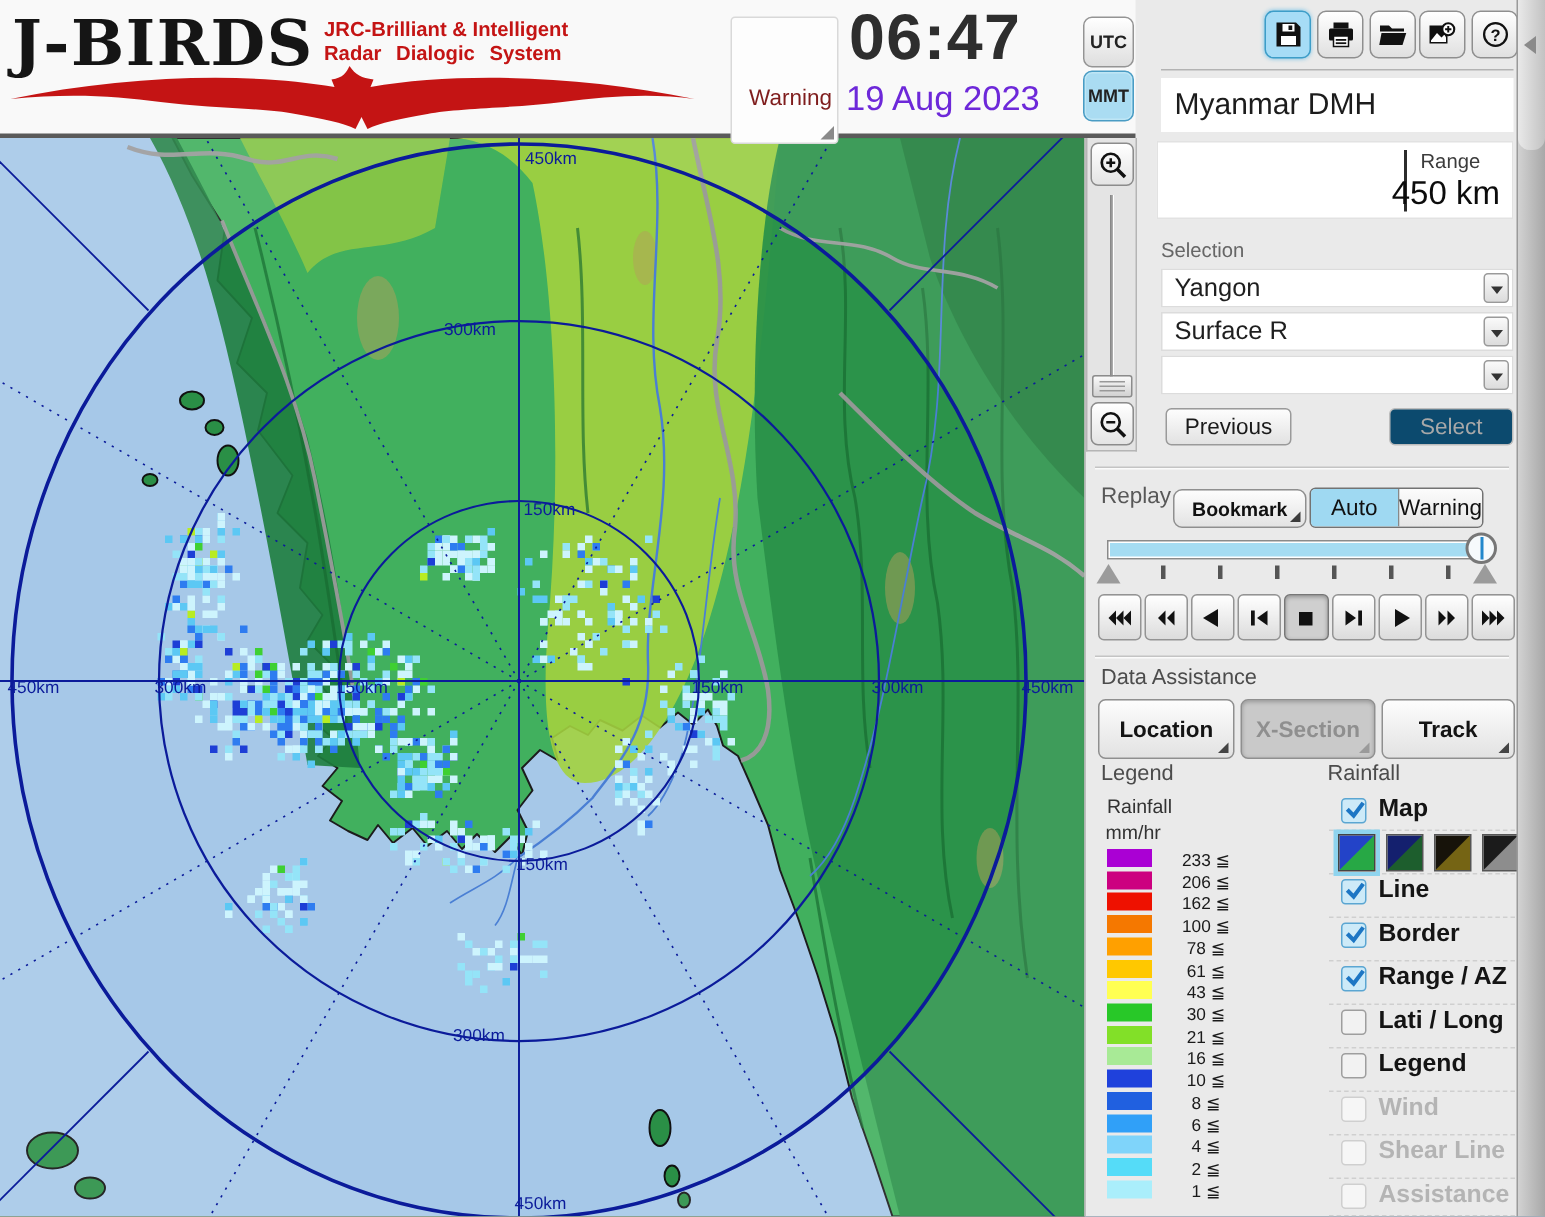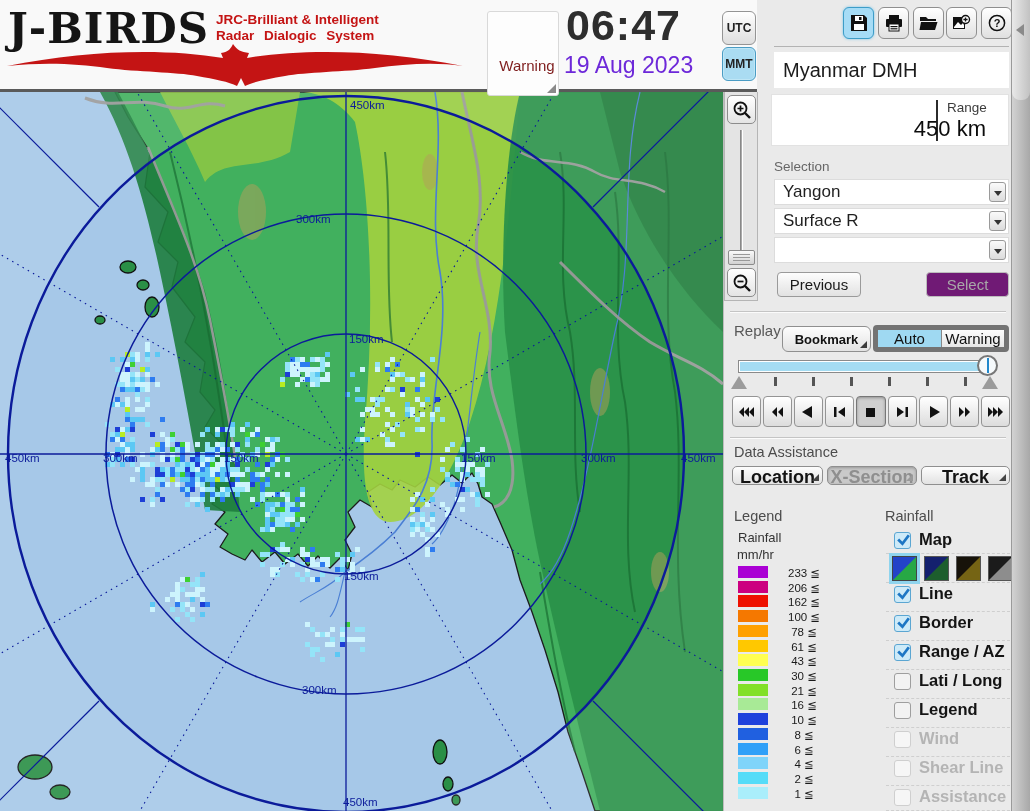--- a/index.html
+++ b/index.html
@@ -32,62 +32,62 @@
 .tb{position:absolute;top:7px;width:31px;height:32px;border:1px solid #8f8f8f;border-radius:6px;
     background:linear-gradient(#ffffff,#e0e0e0);cursor:pointer;display:flex;align-items:center;justify-content:center}
 .tb.active{background:#a6dcf6;border-color:#3d9dc8;box-shadow:0 0 3px #7cc4e6}
 .tb svg{display:block}
 #tb-divider{position:absolute;left:50px;top:46px;width:235px;height:1px;background:#b3b3b3}
 #station-box{position:absolute;left:50px;top:52px;width:235px;height:36px;background:#fff}
 #station-box span{position:absolute;left:9px;top:7px;font-size:20px;color:#1c1c1c}
 #range-box{position:absolute;left:47px;top:94px;width:238px;height:52px;background:#fff;border:1px solid #e2e2e2}
 #range-vline{position:absolute;left:164px;top:5px;width:2px;height:41px;background:#2b2b2b}
 #range-label{position:absolute;left:175px;top:5px;font-size:13.5px;color:#3c3c3c}
-#range-value{position:absolute;right:22px;top:21px;font-size:22px;color:#0c0c0c}
+#range-value{position:absolute;right:8px;top:21px;font-size:22px;color:#0c0c0c}
 #selection-label{position:absolute;left:50px;top:159px;font-size:13.5px;color:#666}
 #dropdowns{position:absolute;left:50px;top:179px;width:235px;height:88px}
 .ddrow{position:absolute;left:0;width:235px;height:26px;background:#fff;border:1px solid #dcdcdc}
 .ddval{position:absolute;left:8px;top:2px;font-size:17px;color:#1f1f1f}
 .ddbtn{position:absolute;right:2px;top:2px;width:17px;height:20px;border:1px solid #9a9a9a;border-radius:3px;
        background:linear-gradient(#fafafa,#dcdcdc);cursor:pointer}
 .ddarr{position:absolute;left:4px;top:8px;width:0;height:0;border-left:4px solid transparent;
        border-right:4px solid transparent;border-top:5px solid #333}
 .pbtn{position:absolute;top:272px;height:25px;border:1px solid #9a9a9a;border-radius:4px;
       background:linear-gradient(#fdfdfd,#e2e2e2);font-size:15px;color:#1a1a1a;cursor:pointer}
 #previous-btn{left:53px;width:84px}
-#select-btn{left:202px;width:83px;background:#701a75;color:#a8a8a8;border-color:#bcbcbc}
+#select-btn{left:202px;width:83px;background:#0c4a6e;color:#a8a8a8;border-color:#bcbcbc}
 .divider{position:absolute;left:6px;width:276px;height:1px;background:#c4c4c4;box-shadow:0 1px 0 #fbfbfb}
 
 #replay-label{position:absolute;left:10px;top:322px;font-size:15px;color:#585858}
 #bookmark-btn{position:absolute;left:58px;top:326px;width:89px;height:26px;border:1px solid #8f8f8f;border-radius:6px;
       background:linear-gradient(#fdfdfd,#e3e3e3);font-size:13px;font-weight:bold;color:#111;cursor:pointer}
 .corner-grip{position:absolute;right:3px;bottom:3px;width:0;height:0;
       border-left:7px solid transparent;border-bottom:7px solid #3c3c3c}
-#automanual{position:absolute;left:149px;top:325px;width:136px;height:27px;border:5px solid #737373;
+#automanual{position:absolute;left:149px;top:325px;width:116px;height:27px;border:1px solid #737373;
       border-radius:4px;overflow:hidden;display:flex}
 #auto-btn{width:64px;background:#9fd9f2;border-right:1px solid #888;font-size:15px;color:#111;cursor:pointer;border:none;border-right:1px solid #888}
 #manual-btn{flex:1;background:linear-gradient(#fcfcfc,#e6e6e6);font-size:15px;color:#111;border:none;cursor:pointer}
 
 #replay-slider{position:absolute;left:14px;top:360px;width:256px;height:13px;border:1px solid #8a8a8a;background:#fff}
 #replay-fill{position:absolute;left:1px;top:1px;bottom:1px;width:250px;background:#a5dcf2}
 #slider-handle{position:absolute;left:253px;top:355px;width:21px;height:21px;border:2px solid #777;
       border-radius:50%;background:#f6fafc;cursor:pointer}
 #slider-handle i{position:absolute;left:8px;top:1px;width:2px;height:15px;background:#2288cc}
 .tick{position:absolute;top:377px;width:3px;height:9px;background:#555}
 .endtri{position:absolute;top:376px;width:0;height:0;border-left:8px solid transparent;
       border-right:8px solid transparent;border-bottom:13px solid #9b9b9b}
 #playback{position:absolute;left:8px;top:396px;width:278px;height:31px;display:flex;gap:2px}
 .pb{flex:1;border:1px solid #949494;border-radius:4px;background:linear-gradient(#ffffff,#dcdcdc);
       display:flex;align-items:center;justify-content:center;cursor:pointer}
 .pb.pressed{background:#cfcfcf;border-color:#777;box-shadow:inset 0 1px 3px rgba(0,0,0,.3)}
 .pb svg{display:block}
 
 #da-label{position:absolute;left:10px;top:444px;font-size:14.5px;color:#4c4c4c}
-.dabtn{position:absolute;top:466px;height:19px;border:1px solid #8f8f8f;border-radius:5px;
-      background:linear-gradient(#fdfdfd,#e2e2e2);font-size:18px;font-weight:bold;color:#141414;cursor:pointer}
+.dabtn{position:absolute;top:466px;height:40px;border:1px solid #8f8f8f;border-radius:5px;
+      background:linear-gradient(#fdfdfd,#e2e2e2);font-size:15px;font-weight:bold;color:#141414;cursor:pointer}
 #location-btn{left:8px;width:91px}
 #xsection-btn{left:103px;width:90px;background:#c9c9c9;color:#8f8f8f;box-shadow:inset 0 1px 3px rgba(0,0,0,.25)}
 #track-btn{left:197px;width:89px}
 .dabtn .corner-grip{border-bottom-color:#444}
 #xsection-btn .corner-grip{border-bottom-color:#9a9a9a}
 
 #legend-label{position:absolute;left:10px;top:508px;font-size:14.5px;color:#4c4c4c}
 #overlay-label{position:absolute;left:161px;top:508px;font-size:14.5px;color:#4c4c4c}
 #legend-title1{position:absolute;left:14px;top:530px;font-size:13px;color:#333}
 #legend-title2{position:absolute;left:13px;top:547px;font-size:13px;color:#333}

